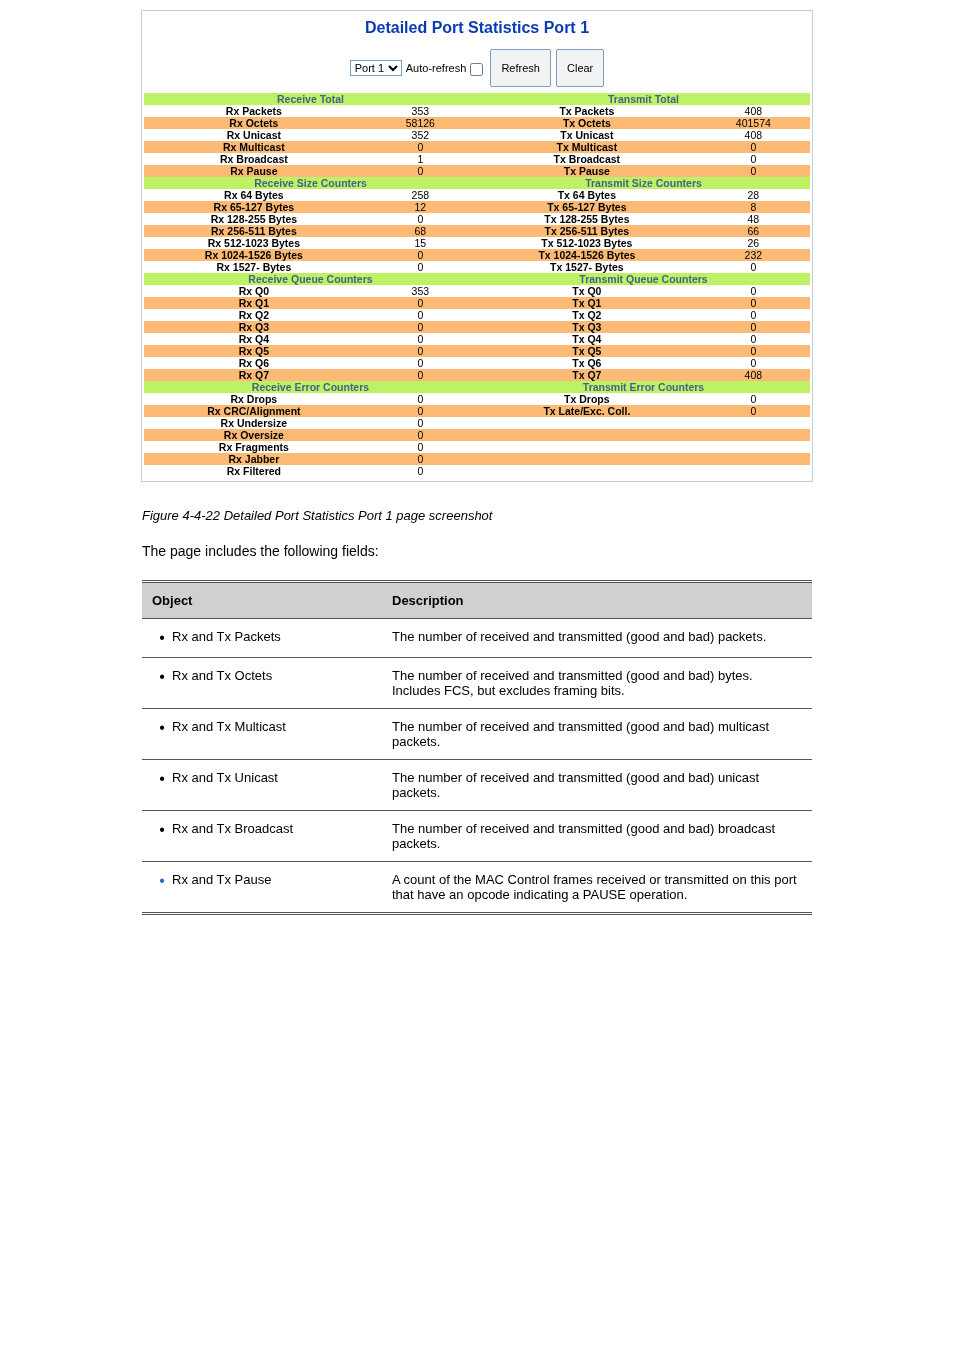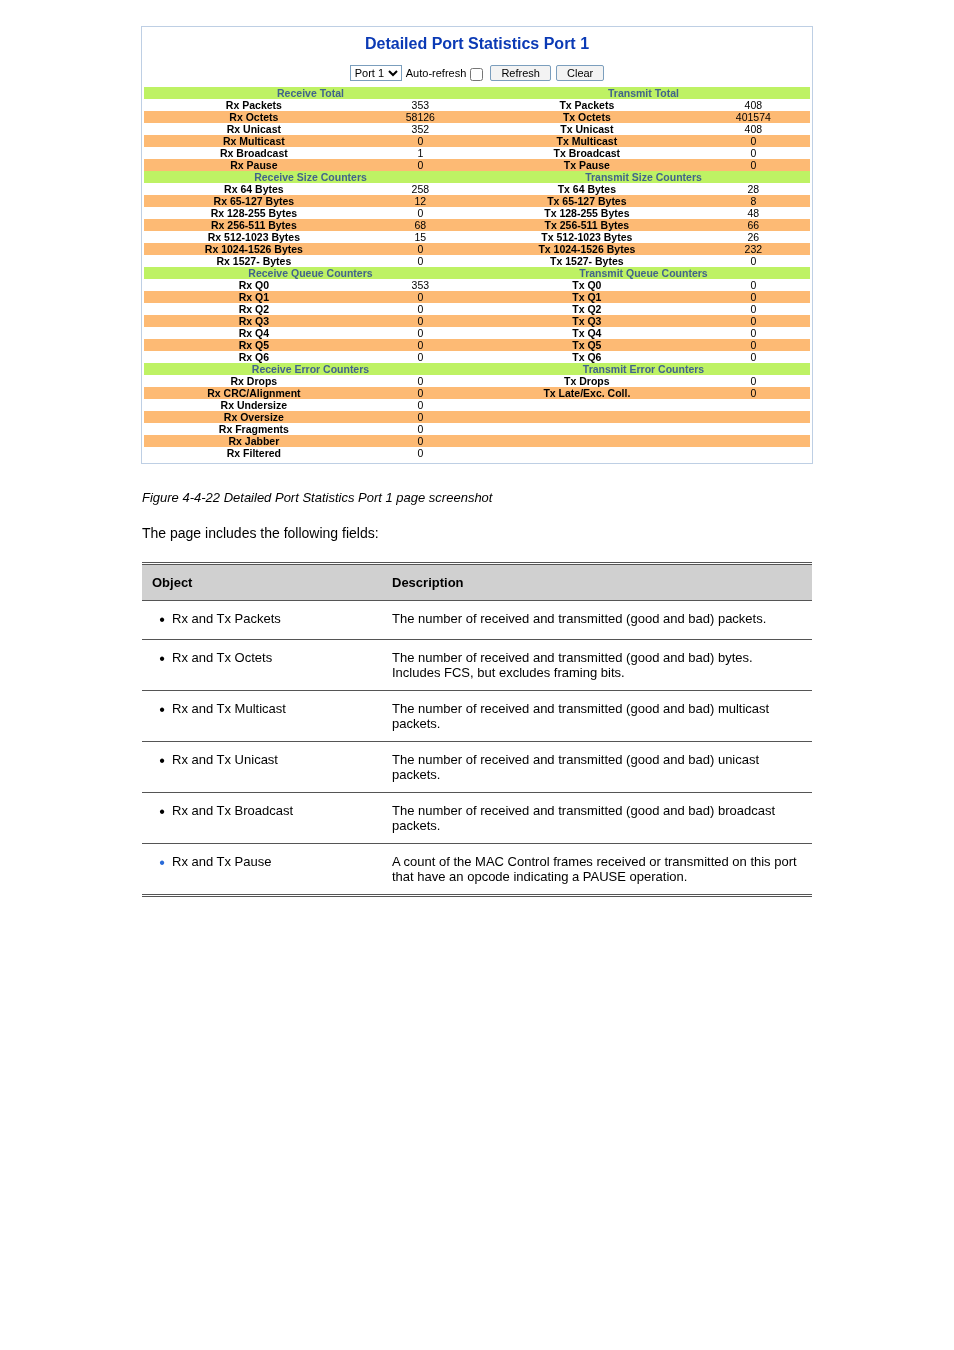--- a/index.html
+++ b/index.html
@@ -1,24 +1,24 @@
 <!DOCTYPE html>
 <html><head>
 <meta charset="utf-8">
 <style>
 body { margin:0; font-family: Helvetica, Arial, sans-serif; color:#000; background:#fff; }
-.page { width:762px; margin:16px auto; }
+.page { width:762px; margin:0 auto; }
 .figure-wrap { padding:10px 45px 20px 45px; }
 .panel { border:1px solid #becfe4; padding:8px 2px 4px 2px; background:#fff; }
 .panel-title { color:#0b3ab5; font-weight:bold; text-align:center; font-size:16px; margin-bottom:12px; }
 .controls { text-align:center; font-size:11px; margin-bottom:6px; }
 .controls select { font-size:11px; border:1px solid #7b9ebd; background:#fff; }
 .controls label { margin:0 1px; }
 .controls input[type=checkbox] { vertical-align:middle; margin:0 2px 0 0; }
-.controls .btn { font-size:11px; border:1px solid #7b9ebd; background:#f3f3f3; padding:1px 10px; margin-left:2px; border-radius:2px; }
+.controls .btn { font-size:11px; border:1px solid #7b9ebd; background:#f3f3f3; padding:12px 10px; margin-left:2px; border-radius:2px; }
 table.stats { border-collapse:collapse; width:100%; font-size:10.5px; }
 table.stats td { padding:0 3px; }
 .sect-head { background:#bef264; color:#41648b; font-weight:bold; text-align:center; }
 .rowlabel { font-weight:bold; text-align:center; }
 .rowval { text-align:center; }
 .alt { background:#fdba74; }
 .figure-caption { font-style:italic; font-size:13px; margin:6px 0 18px 46px; }
 .desc { font-size:14px; margin:12px 46px 18px 46px; line-height:1.5; }
 .desc-table-wrap { margin:0 46px; }
 table.desc-table { border-collapse:collapse; width:100%; font-size:13px; }
@@ -178,20 +178,26 @@
               <td class="rowval">0</td>
               <td class="rowlabel">Tx Q5</td>
               <td class="rowval">0</td>
             </tr>
             <tr>
               <td class="rowlabel">Rx Q6</td>
               <td class="rowval">0</td>
               <td class="rowlabel">Tx Q6</td>
               <td class="rowval">0</td>
             </tr>
+            <tr class="alt">
+              <td class="rowlabel">Rx Q7</td>
+              <td class="rowval">0</td>
+              <td class="rowlabel">Tx Q7</td>
+              <td class="rowval">408</td>
+            </tr>
             <tr>
               <td class="sect-head" colspan="2">Receive Error Counters</td>
               <td class="sect-head" colspan="2">Transmit Error Counters</td>
             </tr>
             <tr>
               <td class="rowlabel">Rx Drops</td>
               <td class="rowval">0</td>
               <td class="rowlabel">Tx Drops</td>
               <td class="rowval">0</td>
             </tr>

